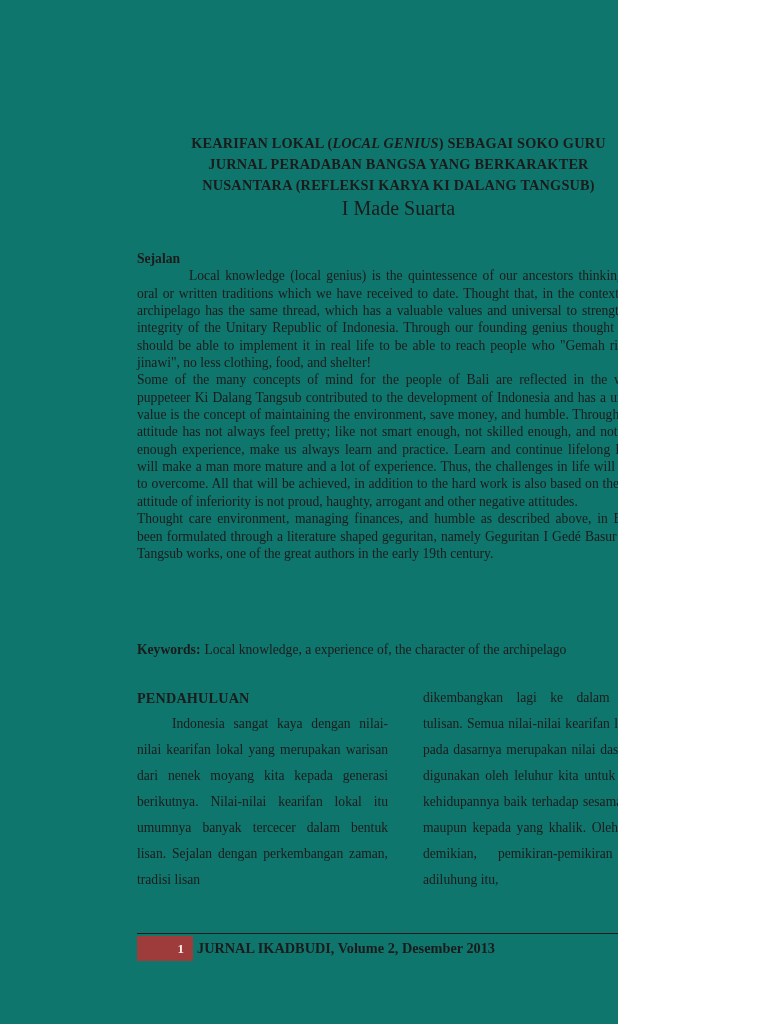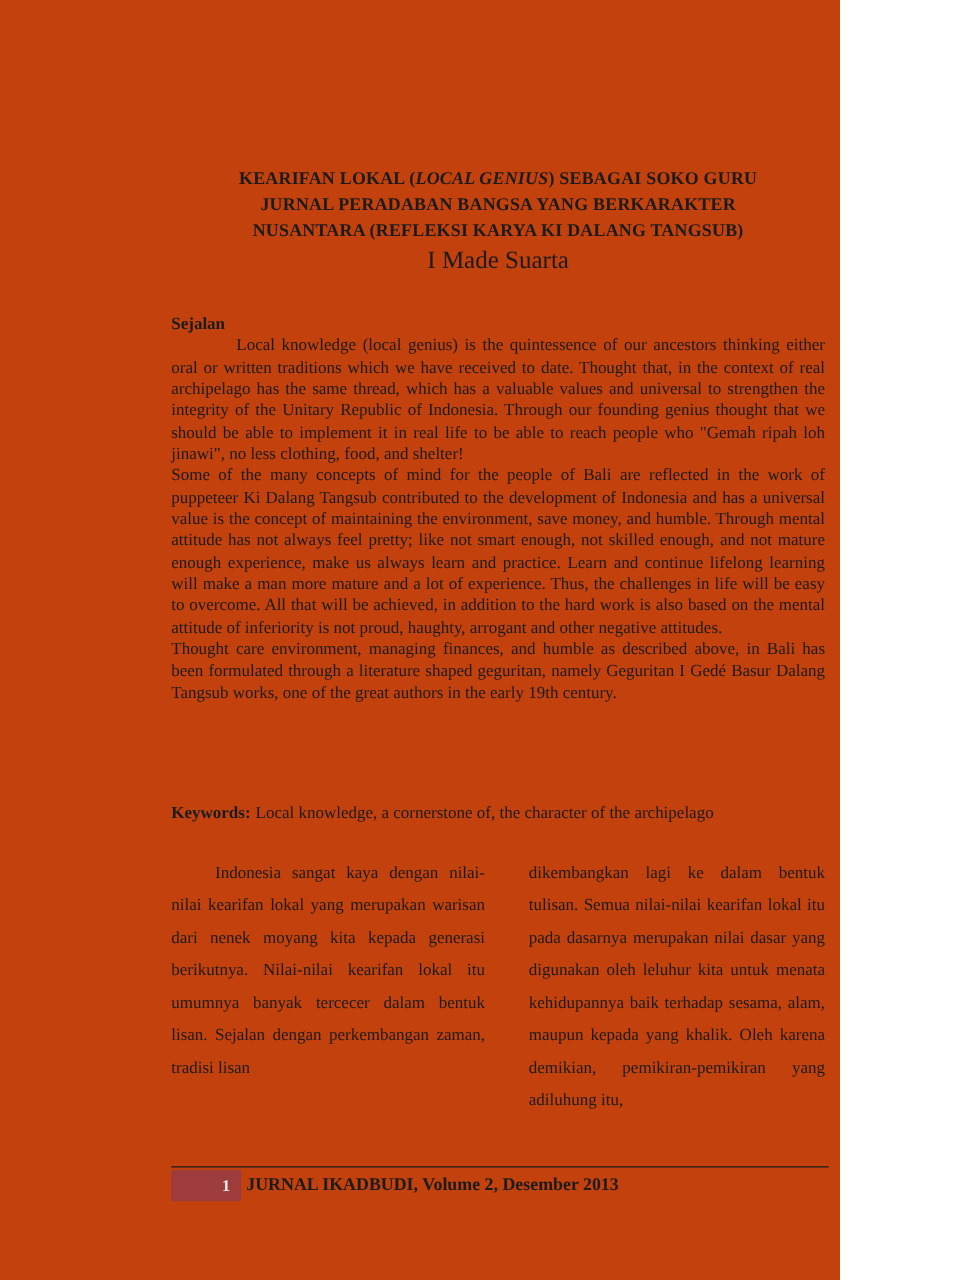--- a/index.html
+++ b/index.html
@@ -2,23 +2,23 @@
 <html><head>
 <meta charset="utf-8">
 <style>
   html, body {
     margin: 0;
     padding: 0;
     background: #ffffff;
   }
   .page {
     position: relative;
-    width: 672px;
+    width: 618px;
     height: 1024px;
-    background: #c2410c;
+    background: #0f766e;
     font-family: "Liberation Serif", serif;
     color: #1b1b1b;
     overflow: hidden;
   }
   .abs {
     position: absolute;
     left: 137px;
     width: 523px;
   }
   
@@ -120,25 +120,26 @@
   </div>
 
   <div class="abs abstract-block">
     <div class="abstract-heading">Sejalan</div>
     <p class="para-indent">Local knowledge (local genius) is the quintessence of our ancestors thinking either oral or written traditions which we have received to date. Thought that, in the context of real archipelago has the same thread, which has a valuable values and universal to strengthen the integrity of the Unitary Republic of Indonesia. Through our founding genius thought that we should be able to implement it in real life to be able to reach people who "Gemah ripah loh jinawi", no less clothing, food, and shelter!</p>
     <p>Some of the many concepts of mind for the people of Bali are reflected in the work of puppeteer Ki Dalang Tangsub contributed to the development of Indonesia and has a universal value is the concept of maintaining the environment, save money, and humble. Through mental attitude has not always feel pretty; like not smart enough, not skilled enough, and not mature enough experience, make us always learn and practice. Learn and continue lifelong learning will make a man more mature and a lot of experience. Thus, the challenges in life will be easy to overcome. All that will be achieved, in addition to the hard work is also based on the mental attitude of inferiority is not proud, haughty, arrogant and other negative attitudes.</p>
     <p>Thought care environment, managing finances, and humble as described above, in Bali has been formulated through a literature shaped geguritan, namely Geguritan I Gedé Basur Dalang Tangsub works, one of the great authors in the early 19th century.</p>
   </div>
 
   <div class="abs keywords-block">
-    <span class="kw-label">Keywords:</span><span class="kw-text">Local knowledge, a cornerstone of, the character of the archipelago</span>
+    <span class="kw-label">Keywords:</span><span class="kw-text">Local knowledge, a experience of, the character of the archipelago</span>
   </div>
 
   <div class="abs columns-block">
     <div>
+      <div class="section-heading">PENDAHULUAN</div>
       <p class="col-indent">Indonesia sangat kaya dengan nilai-nilai kearifan lokal yang merupakan warisan dari nenek moyang kita kepada generasi berikutnya. Nilai-nilai kearifan lokal itu umumnya banyak tercecer dalam bentuk lisan. Sejalan dengan perkembangan zaman, tradisi lisan</p>
     </div>
     <div>
       <p>dikembangkan lagi ke dalam bentuk tulisan. Semua nilai-nilai kearifan lokal itu pada dasarnya merupakan nilai dasar yang digunakan oleh leluhur kita untuk menata kehidupannya baik terhadap sesama, alam, maupun kepada yang khalik. Oleh karena demikian, pemikiran-pemikiran yang adiluhung itu,</p>
     </div>
   </div>
 
   <div class="abs footer-block">
     <div class="footer-rule"></div>
     <div class="footer-row">

